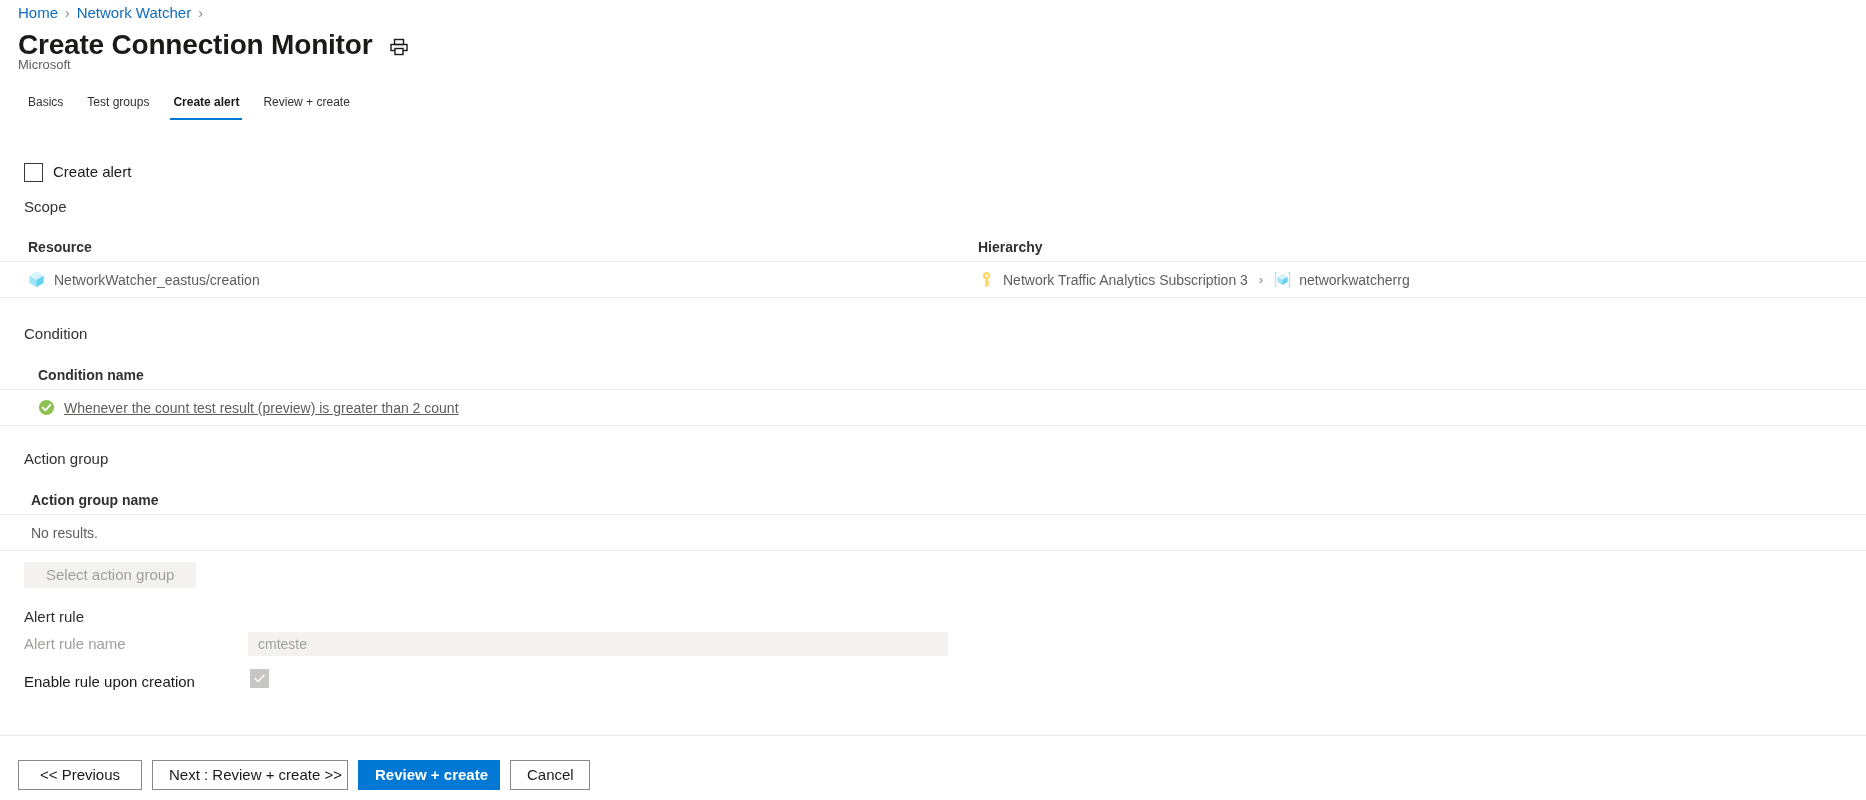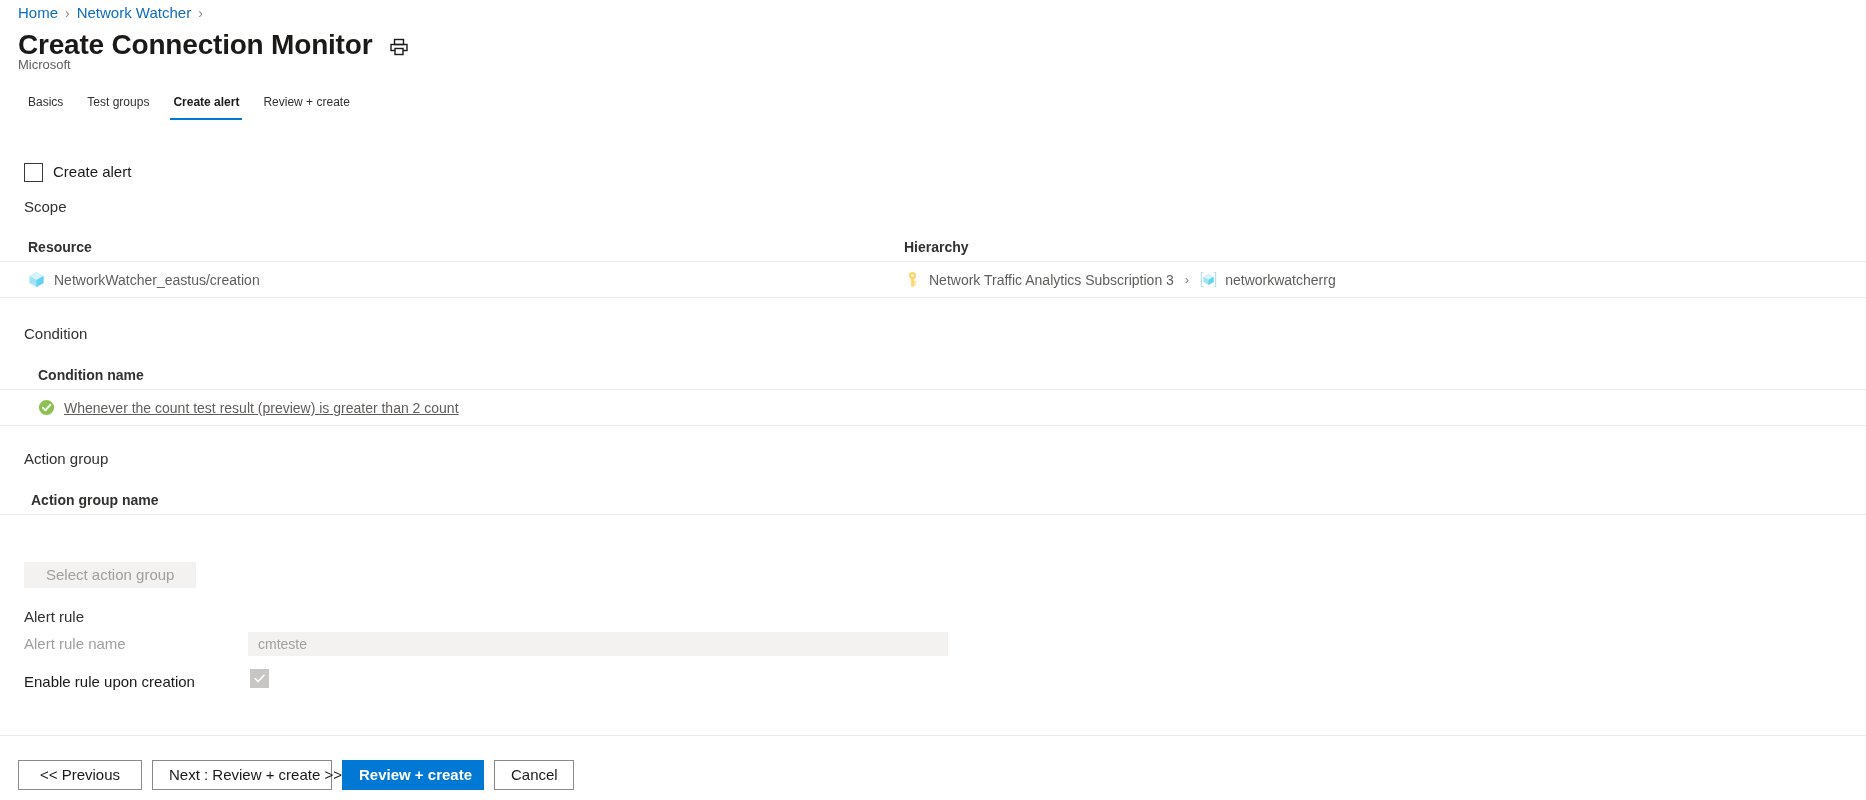--- a/index.html
+++ b/index.html
@@ -158,21 +158,21 @@
   .tbl-row {
     display: flex;
     align-items: center;
     height: 36px;
     padding: 0 28px;
     box-sizing: border-box;
     border-bottom: 1px solid #edebe9;
     font-size: 14px;
     color: #605e5c;
   }
-  .col-resource { width: 876px; flex: none; display: flex; align-items: center; gap: 9px; }
+  .col-resource { width: 950px; flex: none; display: flex; align-items: center; gap: 9px; }
   .col-hierarchy { flex: 1; display: flex; align-items: center; gap: 8px; }
 
   .hier-sep {
     color: #8a8886;
     font-size: 13px;
     margin: 0 3px;
   }
   .hier-item { display: flex; align-items: center; gap: 8px; }
 
   
@@ -275,21 +275,21 @@
     white-space: nowrap;
     text-align: center;
   }
   .btn-primary {
     background: #0078d4;
     border: 1px solid #0078d4;
     color: #ffffff;
     font-weight: bold;
   }
   .btn-prev { width: 124px; }
-  .btn-next { width: 180px; }
+  .btn-next { width: 196px; }
   .btn-review { width: 142px; }
   .btn-cancel { width: 80px; }
 </style>
 </head>
 <body>
 
 <div class="breadcrumb">
   <span class="crumb-link">Home</span>
   <span class="crumb-sep">›</span>
   <span class="crumb-link">Network Watcher</span>
@@ -386,20 +386,23 @@
     </div>
   </div>
 </div>
 
 <div class="section-head" style="top:449px;">Action group</div>
 
 <div class="tbl" style="top:485px;">
   <div class="tbl-head">
     <div style="padding-left:3px;">Action group name</div>
   </div>
+  <div class="tbl-row">
+    <div class="noresults" style="padding-left:3px;">No results.</div>
+  </div>
 </div>
 
 <button class="btn-secondary-disabled" style="top:562px;">Select action group</button>
 
 <div class="section-head" style="top:607px;">Alert rule</div>
 
 <div class="field-label" style="top:634px;text-align:right;">Alert rule name</div>
 <input class="field-input" style="top: 632px;" type="text" disabled="" value="cmteste">
 
 <div class="enable-label" style="top:672px;">Enable rule upon creation</div>

